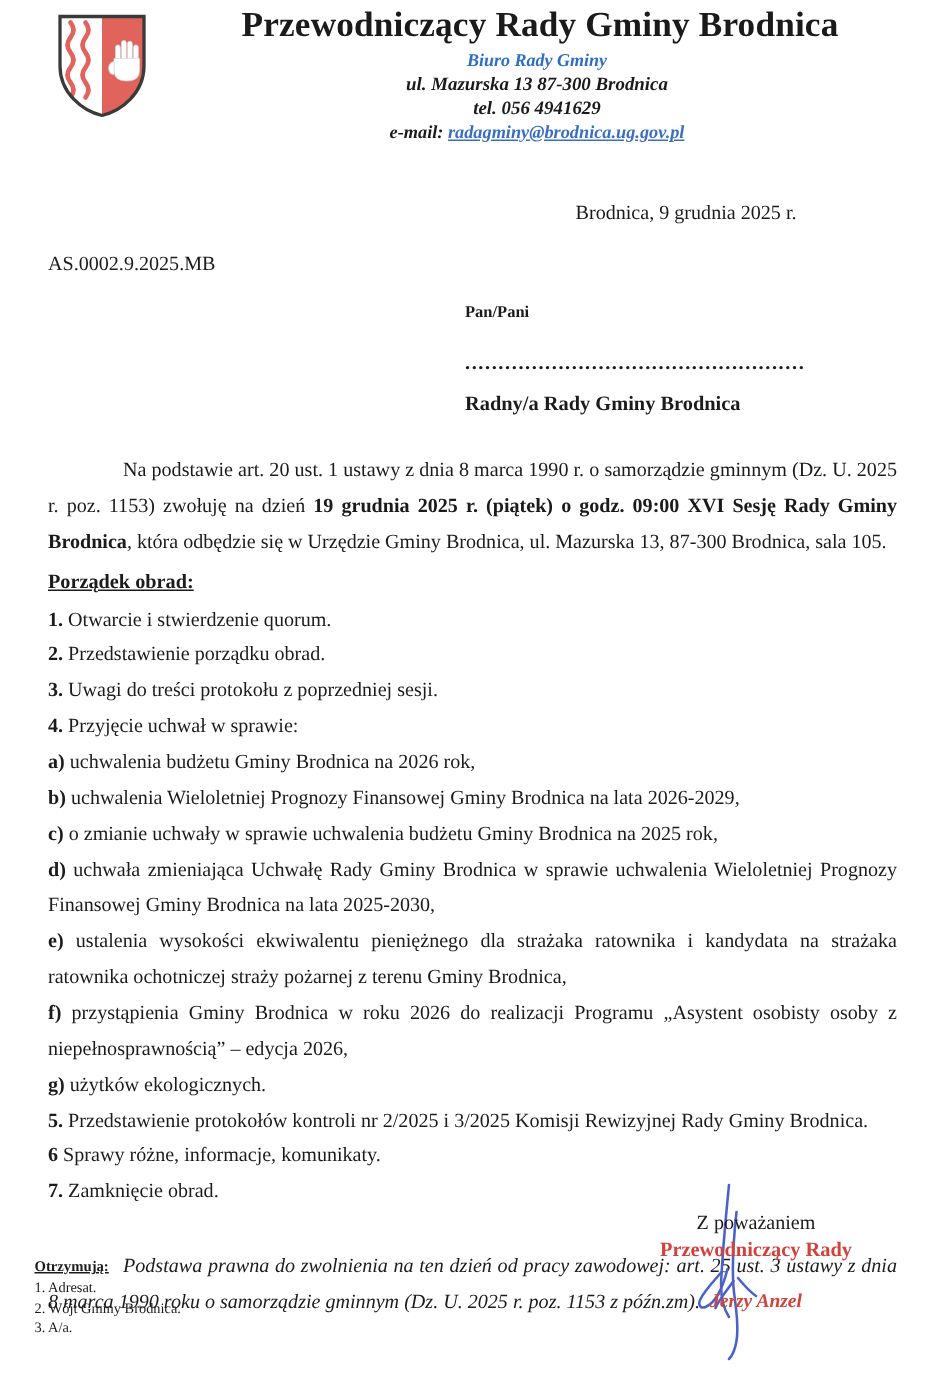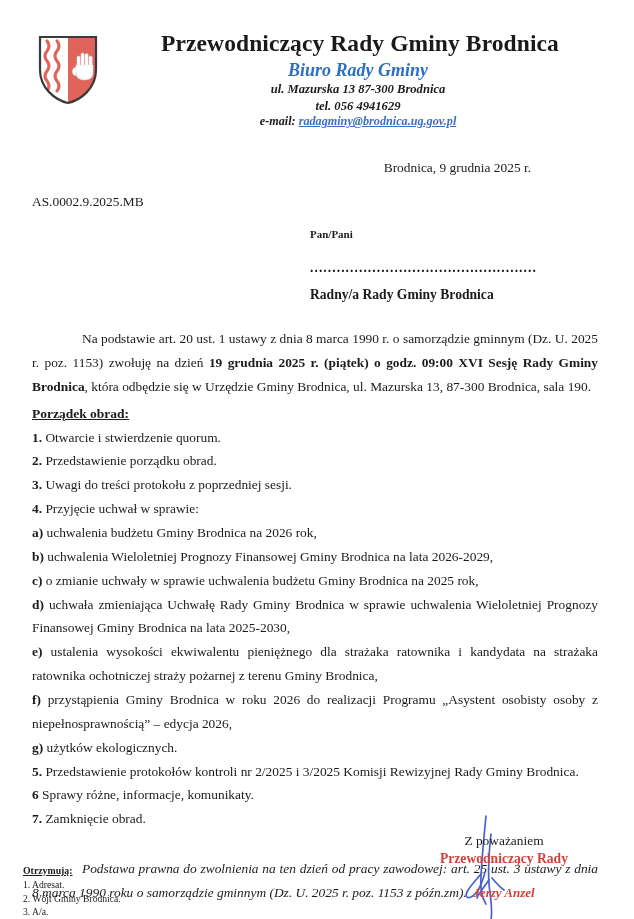--- a/index.html
+++ b/index.html
@@ -35,33 +35,32 @@
     position: absolute;
     left: 9px;
     top: 8px;
     width: 62px;
     height: 72px;
   }
   .header-text {
     padding-left: 82px;
     padding-top: 5px;
     text-align: center;
-    margin-top: 26px;
   }
   .org-title {
     font-size: 23.5px;
     font-weight: bold;
     letter-spacing: 0.1px;
     line-height: 1.1;
     white-space: nowrap;
     color: #1a1a1a;
     margin-left: 4px;
   }
   .office-line {
-    font-size: 18px;
+    font-size: 12px;
     font-weight: bold;
     font-style: italic;
     color: #2d6fc4;
     margin-top: 2px;
     line-height: 1.25;
   }
   .addr-line {
     font-size: 12.6px;
     font-style: italic;
     font-weight: bold;
@@ -269,21 +268,21 @@
   <div class="date-line">Brodnica, 9 grudnia 2025 r.</div>
   <div class="ref-line">AS.0002.9.2025.MB</div>
 
   <div class="addressee">
     <div class="addressee-salutation">Pan/Pani</div>
     <div class="addressee-dots">...................................................</div>
     <div class="addressee-role">Radny/a Rady Gminy Brodnica</div>
   </div>
 
   <div class="body-block">
-    <p class="just indent"><span>Na podstawie art. 20 ust. 1 ustawy z dnia 8 marca 1990 r. o samorządzie gminnym (Dz. U. 2025 r. poz. 1153) zwołuję na dzień </span><span class="b">19 grudnia 2025 r. (piątek) o godz. 09:00 XVI Sesję Rady Gminy Brodnica</span><span>, która odbędzie się w Urzędzie Gminy Brodnica, ul. Mazurska 13, 87-300 Brodnica, sala 190.</span></p>
+    <p class="just indent"><span>Na podstawie art. 20 ust. 1 ustawy z dnia 8 marca 1990 r. o samorządzie gminnym (Dz. U. 2025 r. poz. 1153) zwołuję na dzień </span><span class="b">19 grudnia 2025 r. (piątek) o godz. 09:00 XVI Sesję Rady Gminy Brodnica</span><span>, która odbędzie się w Urzędzie Gminy Brodnica, ul. Mazurska 13, 87-300 Brodnica, sala 105.</span></p>
 
     <div class="section-head">Porządek obrad:</div>
 
     <div class="agenda">
       <p class="agenda-item"><span class="mk">1.</span> <span>Otwarcie i stwierdzenie quorum.</span></p>
       <p class="agenda-item"><span class="mk">2.</span> <span>Przedstawienie porządku obrad.</span></p>
       <p class="agenda-item"><span class="mk">3.</span> <span>Uwagi do treści protokołu z poprzedniej sesji.</span></p>
       <p class="agenda-item"><span class="mk">4.</span> <span>Przyjęcie uchwał w sprawie:</span></p>
       <p class="agenda-item"><span class="mk">a)</span> <span>uchwalenia budżetu Gminy Brodnica na 2026 rok,</span></p>
       <p class="agenda-item"><span class="mk">b)</span> <span>uchwalenia Wieloletniej Prognozy Finansowej Gminy Brodnica na lata 2026-2029,</span></p>

